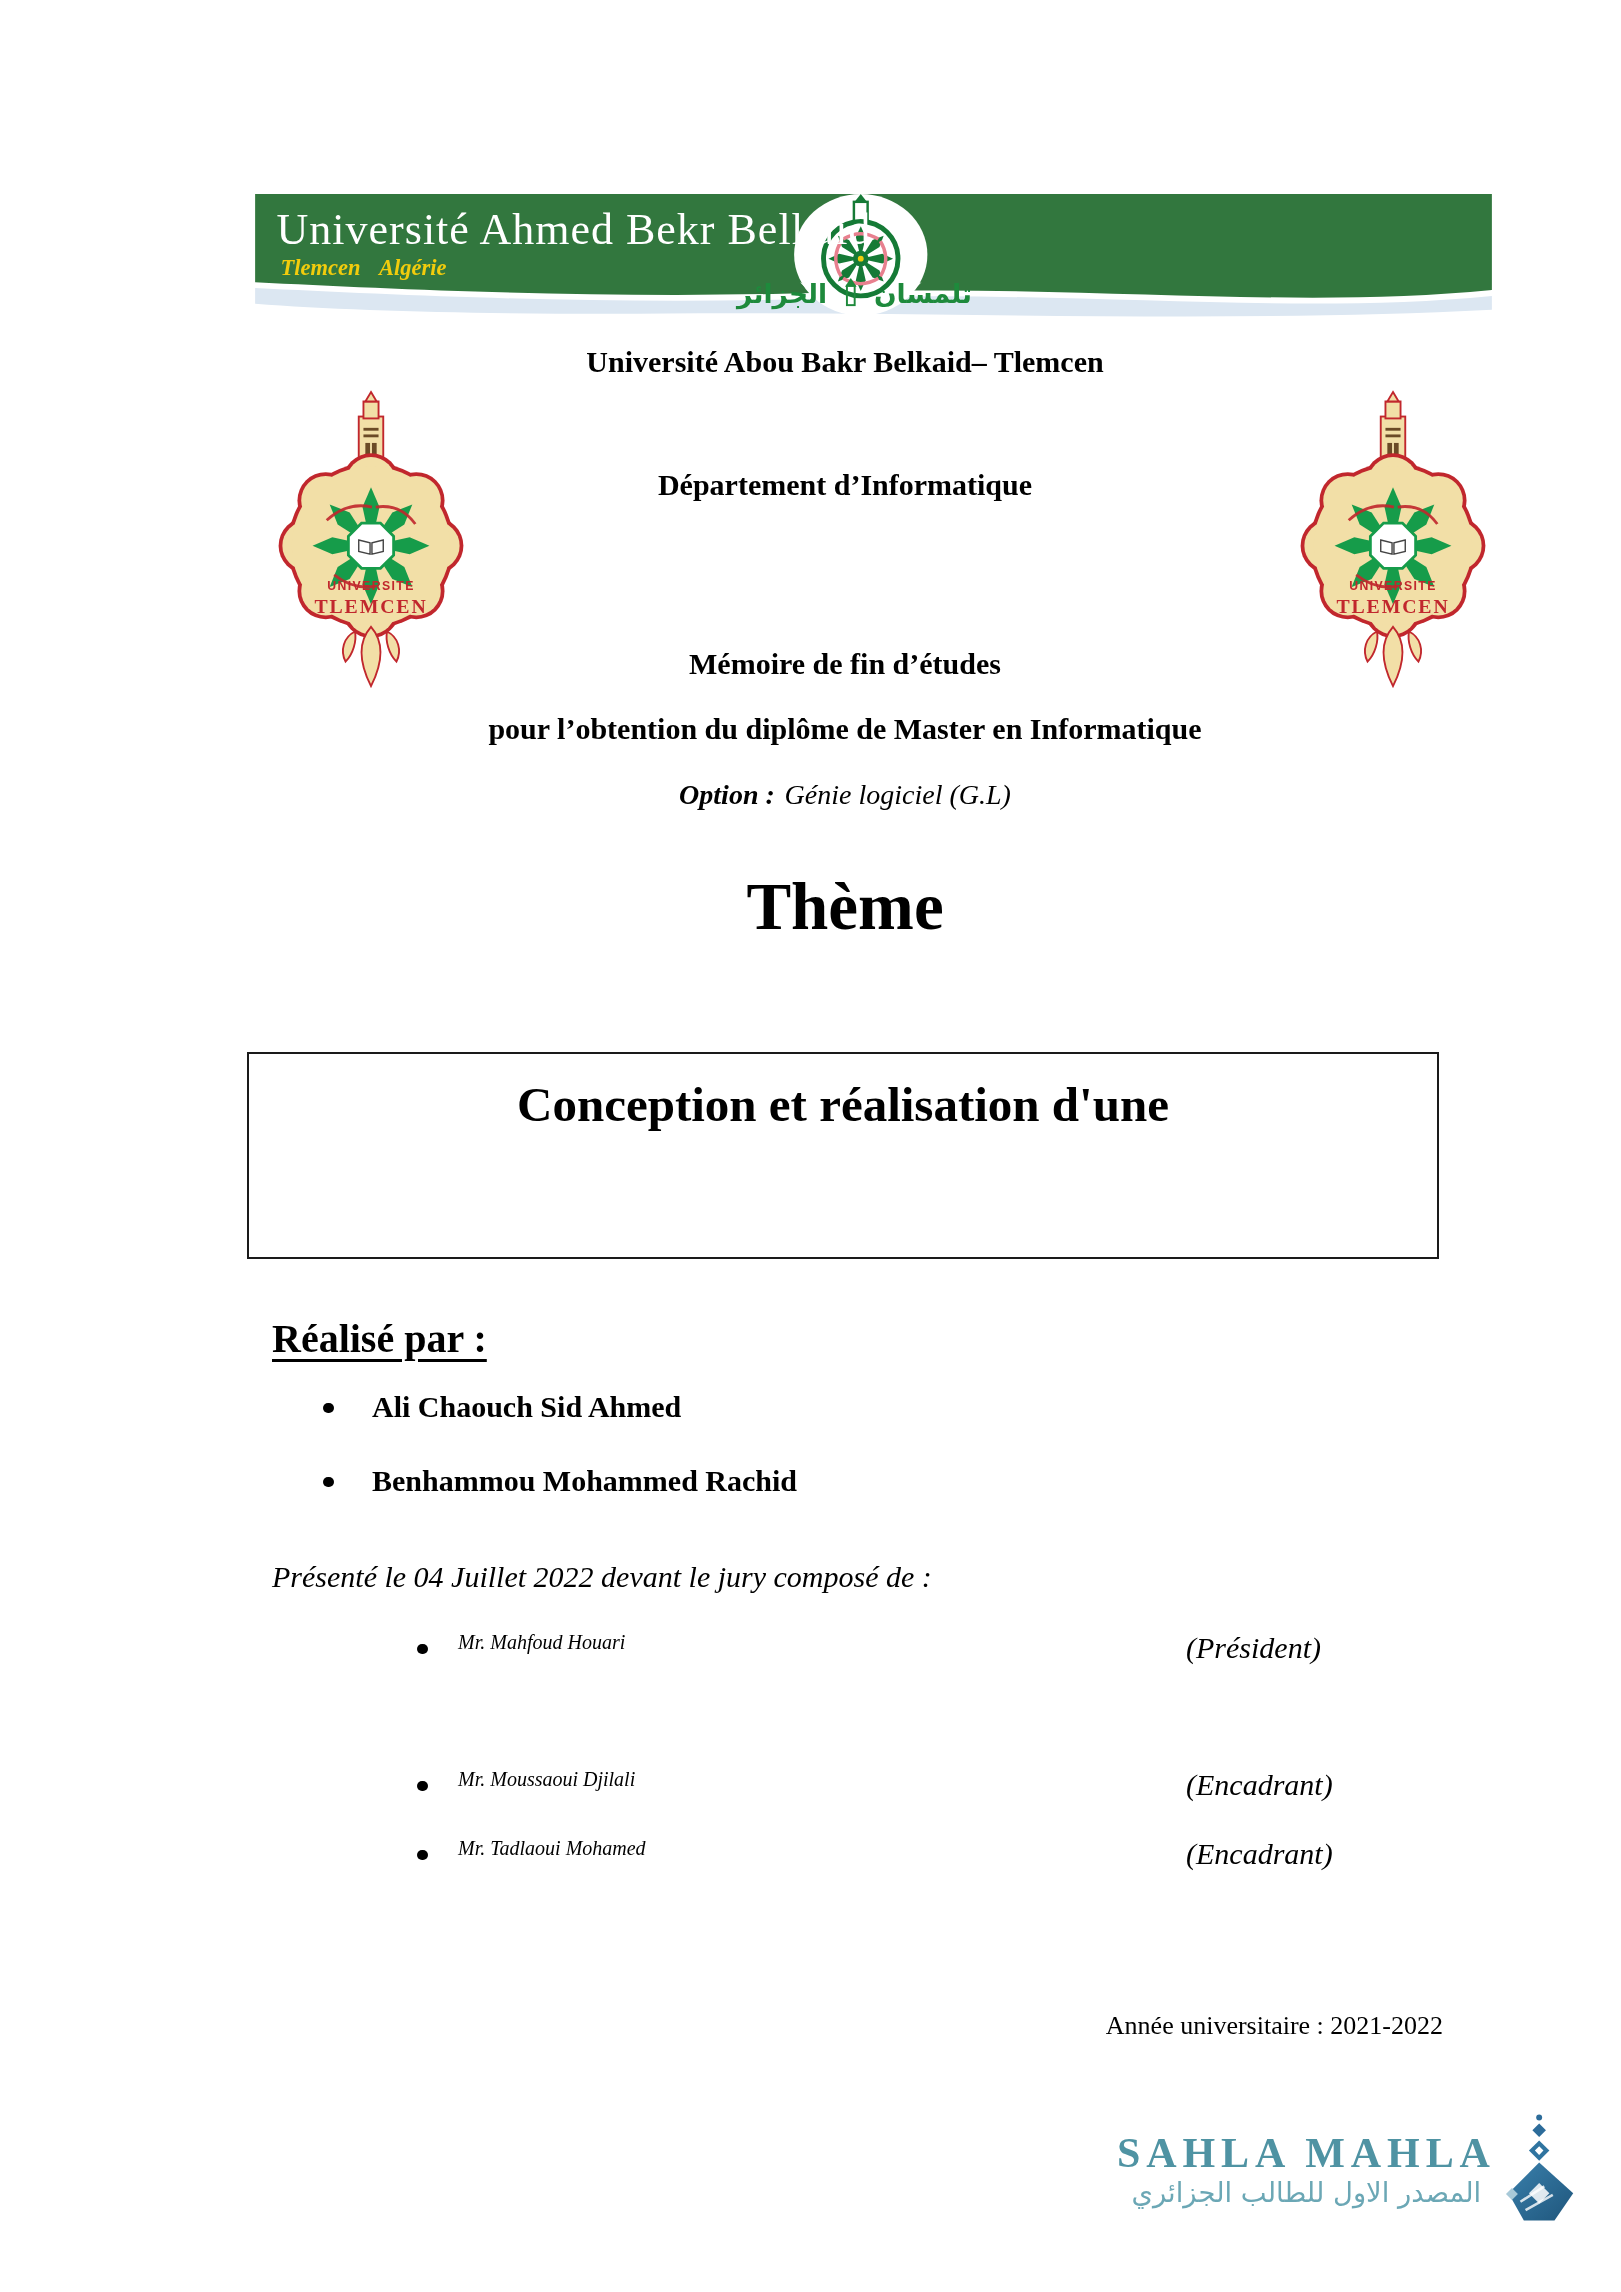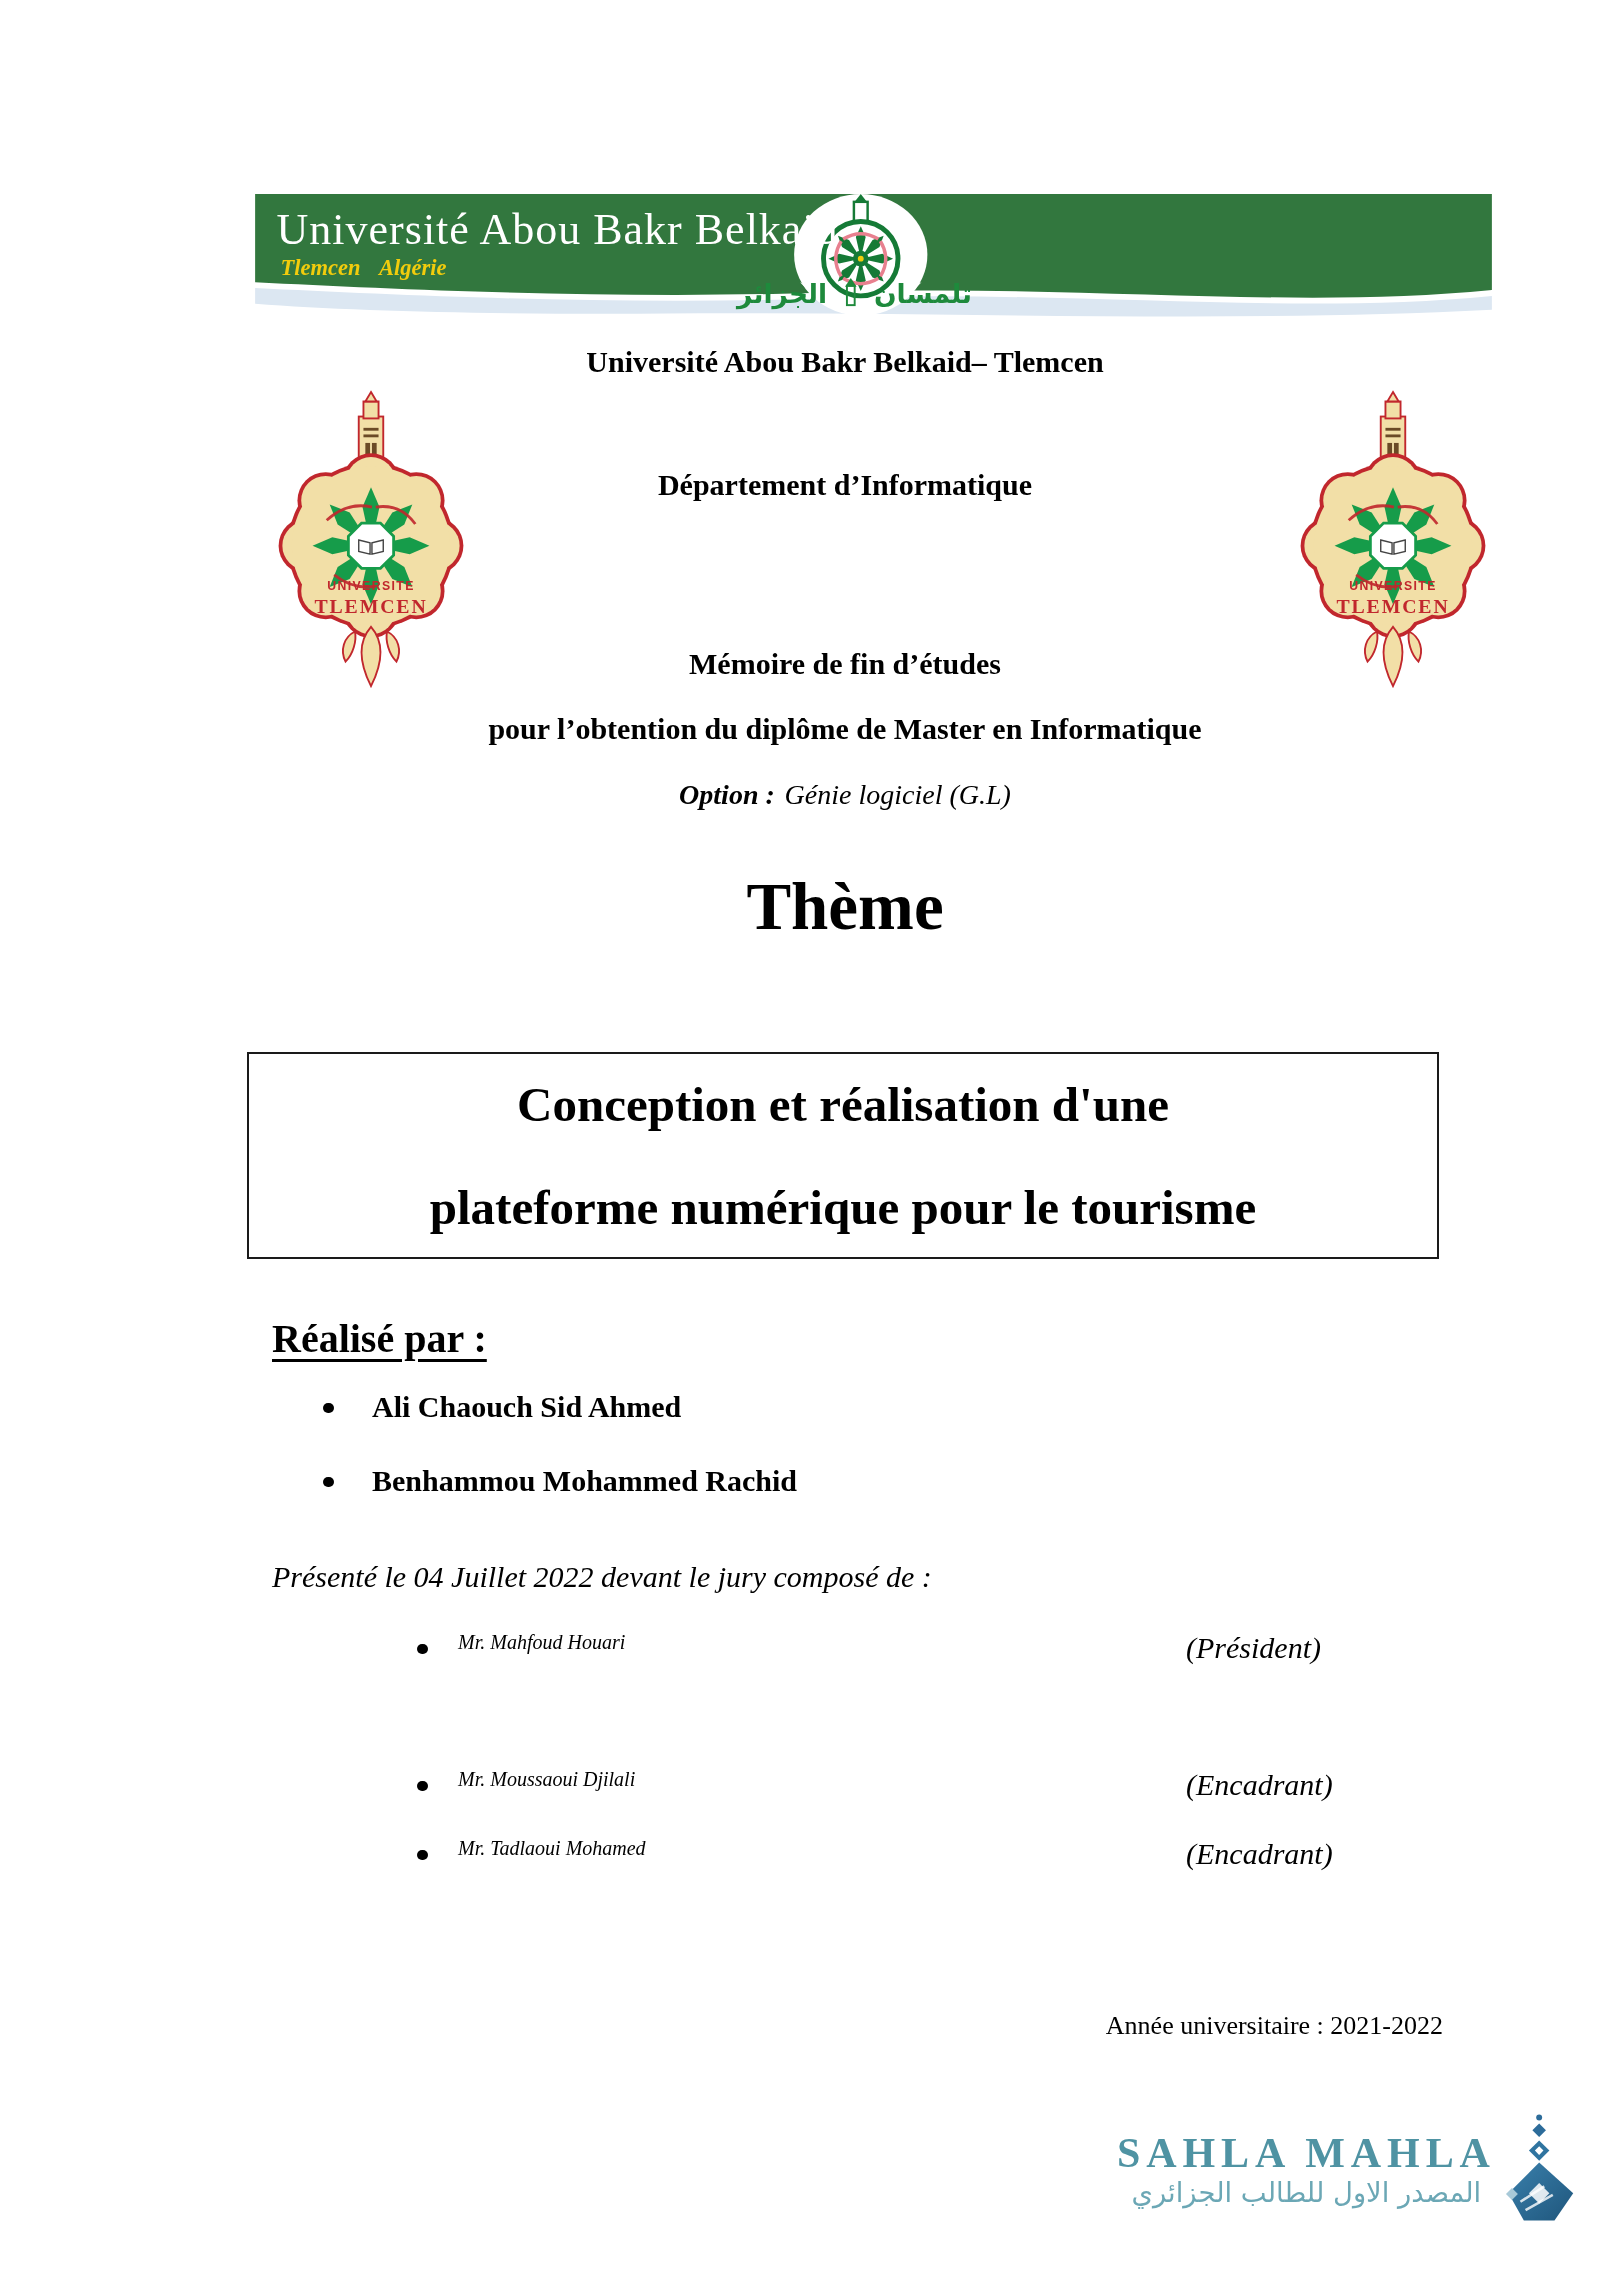--- a/index.html
+++ b/index.html
@@ -88,21 +88,21 @@
         <g stroke="#e8808f" stroke-width="3.5" fill="none">
           <path d="M600 46 q18 -11 36 0"></path>
           <path d="M600 46 q18 -11 36 0" transform="rotate(90 618 66)"></path>
           <path d="M600 46 q18 -11 36 0" transform="rotate(180 618 66)"></path>
           <path d="M600 46 q18 -11 36 0" transform="rotate(270 618 66)"></path>
         </g>
         <circle cx="618" cy="66" r="8" fill="#157a36"></circle>
         <circle cx="618" cy="66" r="3" fill="#f2cc0c"></circle>
       </g>
     </svg>
-    <div class="banner-fr">Université Abou Bakr Belkaid</div>
+    <div class="banner-fr">Université Ahmed Bekr Belkaid</div>
     <div class="banner-loc">Tlemcen Algérie</div>
     <div class="banner-city-row">
       <span>تلمسان</span>
       <svg width="17.6" height="31" viewBox="0 0 18 32">
         <rect x="5" y="8" width="8" height="20" fill="none" stroke="#1e8a3c" stroke-width="2"></rect>
         <path d="M9 0 l6 9 h-12 z" fill="#1e8a3c"></path>
       </svg>
       <span>الجزائر</span>
     </div>
   </div>
@@ -235,21 +235,20 @@
   <div class="cline h-bold30" style="top:647px">Mémoire de fin d’études</div>
   <div class="cline h-bold30" style="top:712px">pour l’obtention du diplôme de Master en Informatique</div>
   <div class="cline it28" style="top:779px">
     <span style="font-weight:bold;margin-right:9.8px">Option :</span><span>Génie logiciel (G.L)</span>
   </div>
 
   <div class="cline theme-heading" style="top:868px">Thème</div>
 
   <div class="theme-box">
     <div class="t1">Conception et réalisation d'une</div>
-    <div class="t2">plateforme numérique pour le tourisme</div>
   </div>
 
   <div class="label-underline">Réalisé par :</div>
   <div class="row" style="top:1390px">
     <span class="dot" style="left:323px"></span>
     <span class="author-name">Ali Chaouch Sid Ahmed</span>
   </div>
   <div class="row" style="top:1464px">
     <span class="dot" style="left:323px"></span>
     <span class="author-name">Benhammou Mohammed Rachid</span>

